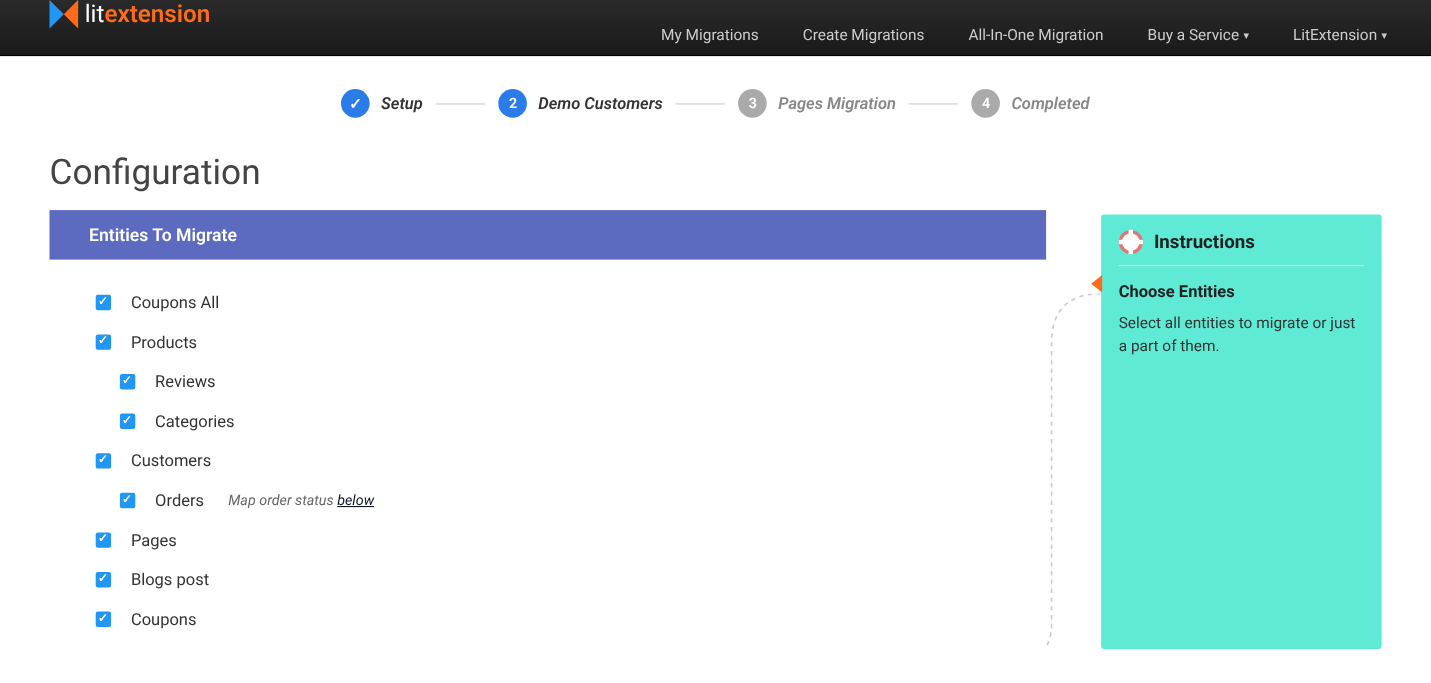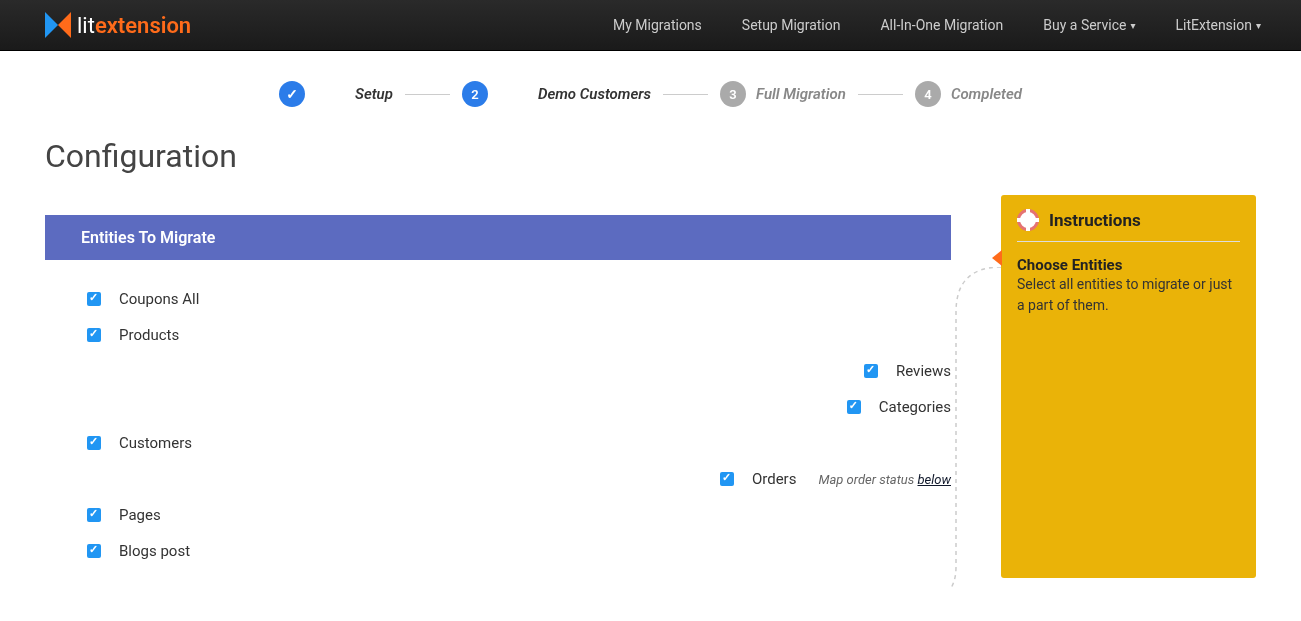--- a/index.html
+++ b/index.html
@@ -1,87 +1,87 @@
 <!DOCTYPE html>
 <html><head>
 <meta charset="utf-8">
 <style>
 * { margin: 0; padding: 0; box-sizing: border-box; }
 body { font-family: -apple-system, BlinkMacSystemFont, "Segoe UI", Roboto, "Helvetica Neue", Arial, sans-serif; background: #fff; color: #333; width: 1301px; }
 
 
-.navbar { background: linear-gradient(to bottom, #2a2a2a, #1a1a1a); height: 51px; display: flex; align-items: center; padding: 0 20px; border-bottom: 1px solid #000; gap: 31px; }
+.navbar { background: linear-gradient(to bottom, #2a2a2a, #1a1a1a); height: 51px; display: flex; align-items: flex-start; padding: 0 20px; border-bottom: 1px solid #000; gap: 31px; }
 .logo { display: flex; align-items: center; margin-left: 25px; }
 .logo-icon { width: 26px; height: 26px; margin-right: 6px; position: relative; }
 .logo-tri-left { position: absolute; left: 0; top: 0; width: 0; height: 0; border-top: 13px solid transparent; border-bottom: 13px solid transparent; border-left: 13px solid #2196F3; }
 .logo-tri-right { position: absolute; right: 0; top: 0; width: 0; height: 0; border-top: 13px solid transparent; border-bottom: 13px solid transparent; border-right: 13px solid #FF6B1A; }
 .logo-text { font-size: 22px; font-weight: 400; color: #fff; }
 .logo-text .orange { color: #FF6B1A; font-weight: 600; }
 .nav-links { margin-left: auto; display: flex; gap: 0; }
 .nav-link { color: #ccc; padding: 12px 20px; font-size: 14px; height: 63px; display: flex; align-items: center; cursor: pointer; }
 .caret { margin-left: 4px; font-size: 10px; }
 
 
 .stepper { display: flex; align-items: center; justify-content: center; padding: 30px 0 20px; gap: 12px; }
 .step { display: flex; align-items: center; gap: 10px; }
 .step-circle { width: 26px; height: 26px; border-radius: 50%; display: flex; align-items: center; justify-content: center; font-size: 13px; font-weight: 600; color: #fff; }
 .step-circle.active { background: #2B7CE9; }
 .step-circle.done { background: #2B7CE9; }
 .step-circle.inactive { background: #aaa; }
 .step-label { font-size: 15px; font-style: italic; font-weight: 600; }
-.step-label.active { color: #333; margin-left: 40px; }
+.step-label.active { color: #333; }
 .step-label.inactive { color: #888; }
 .step-line { width: 45px; height: 1px; background: #ccc; }
 .check { font-size: 14px; }
 
 
 .container { padding: 10px 45px 30px; display: flex; gap: 50px; }
 .main { flex: 1; }
-.page-title { font-size: 32px; font-weight: 400; color: #444; margin-bottom: 40px; }
+.page-title { font-size: 32px; font-weight: 400; color: #444; margin-bottom: 16px; }
 .section-header { background: #5C6BC0; color: #fff; padding: 13px 36px; font-size: 16px; font-weight: 600; margin-bottom: 30px; }
 
 
 .entities { padding-left: 42px; }
 .entity-row { display: flex; align-items: center; margin-bottom: 18px; }
-.entity-row.nested { padding-left: 22px; justify-content: flex-end; }
+.entity-row.nested { padding-left: 22px; }
 .cb { width: 14px; height: 14px; appearance: none; background: #2196F3; border-radius: 2px; position: relative; cursor: pointer; margin-right: 18px; flex-shrink: 0; }
 .cb::after { content: '✓'; position: absolute; color: #fff; font-size: 11px; font-weight: bold; left: 2px; top: -1px; }
 .entity-label { font-size: 15px; color: #333; }
 .entity-note { font-size: 13px; font-style: italic; color: #666; margin-left: 22px; }
 .entity-note a { color: #0f172a; text-decoration: underline; }
 
 
-.sidebar { width: 255px; background: #eab308; border-radius: 3px; padding: 14px 16px 20px; margin-top: 58px; position: relative; }
+.sidebar { width: 255px; background: #5eead4; border-radius: 3px; padding: 14px 16px 20px; margin-top: 58px; position: relative; }
 .side-header { display: flex; align-items: center; gap: 10px; padding-bottom: 10px; border-bottom: 1px solid #ddd; margin-bottom: 14px; }
 .lifebuoy { width: 22px; height: 22px; border-radius: 50%; border: 3px solid #e57373; background: #fff; position: relative; }
 .lifebuoy::before, .lifebuoy::after { content: ''; position: absolute; background: #fff; }
 .lifebuoy::before { left: -3px; right: -3px; top: 6px; height: 4px; }
 .lifebuoy::after { top: -3px; bottom: -3px; left: 6px; width: 4px; }
 .side-title { font-size: 17px; font-weight: 700; color: #222; }
-.side-sub-title { font-size: 15px; font-weight: 700; color: #222; }
+.side-sub-title { font-size: 15px; font-weight: 700; color: #222; margin-bottom: 10px; }
 .side-body { font-size: 14px; color: #333; line-height: 1.5; }
 .pointer { position: absolute; left: -9px; top: 55px; width: 0; height: 0; border-top: 8px solid transparent; border-bottom: 8px solid transparent; border-right: 10px solid #FF6B1A; }
 .dashed-path { position: absolute; left: -50px; top: 72px; width: 50px; height: 340px; pointer-events: none; }
 </style>
 </head>
 <body>
 
 <div class="navbar">
   <div class="logo">
     <div class="logo-icon">
       <div class="logo-tri-left"></div>
       <div class="logo-tri-right"></div>
     </div>
     <div class="logo-text">
       <span>lit</span><span class="orange">extension</span>
     </div>
   </div>
   <div class="nav-links">
     <div class="nav-link">My Migrations</div>
-    <div class="nav-link">Setup Migration</div>
+    <div class="nav-link">Create Migrations</div>
     <div class="nav-link">All-In-One Migration</div>
     <div class="nav-link">
       <span>Buy a Service</span>
         <span class="caret">▾</span>
     </div>
     <div class="nav-link">
       <span>LitExtension</span>
         <span class="caret">▾</span>
     </div>
   </div>
@@ -95,21 +95,21 @@
     <div class="step-label active">Setup</div>
   </div>
   <div class="step-line"></div>
   <div class="step">
     <div class="step-circle active">2</div>
     <div class="step-label active">Demo Customers</div>
   </div>
   <div class="step-line"></div>
   <div class="step">
     <div class="step-circle inactive">3</div>
-    <div class="step-label inactive">Full Migration</div>
+    <div class="step-label inactive">Pages Migration</div>
   </div>
   <div class="step-line"></div>
   <div class="step">
     <div class="step-circle inactive">4</div>
     <div class="step-label inactive">Completed</div>
   </div>
 </div>
 
 <div class="container">
   <div class="main">
@@ -145,20 +145,24 @@
         </span>
       </div>
       <div class="entity-row">
         <input type="checkbox" class="cb" checked="" style="">
         <span class="entity-label">Pages</span>
       </div>
       <div class="entity-row">
         <input type="checkbox" class="cb" checked="" style="">
         <span class="entity-label">Blogs post</span>
       </div>
+      <div class="entity-row">
+        <input type="checkbox" class="cb" checked="" style="">
+        <span class="entity-label">Coupons</span>
+      </div>
     </div>
   </div>
 
   <div class="sidebar">
     <div class="pointer"></div>
     <svg class="dashed-path" viewBox="0 0 50 340">
       <path d="M 50 0 Q 5 0 5 45 L 5 300 Q 5 338 -40 338" stroke="#ccc" stroke-width="1.5" stroke-dasharray="4 4" fill="none"></path>
     </svg>
     <div class="side-header">
       <div class="lifebuoy"></div>

